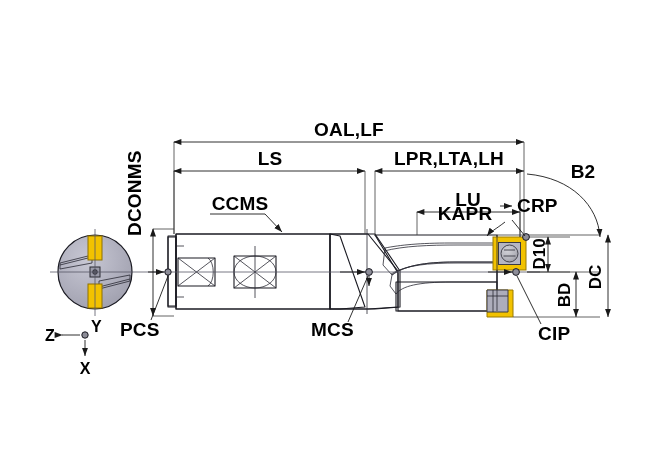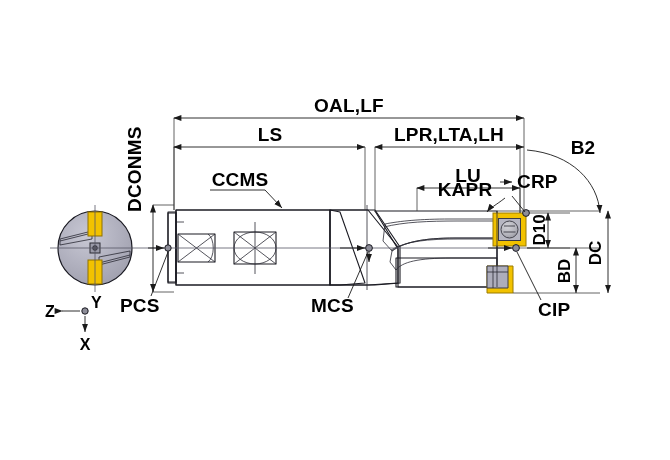--- a/index.html
+++ b/index.html
@@ -7,20 +7,21 @@
     padding: 0;
     background: #ffffff;
   }
   #stage {
     position: relative;
     width: 670px;
     height: 400px;
     background: #ffffff;
     overflow: hidden;
     font-family: "Liberation Sans", sans-serif;
+    margin-top: 24px;
   }
   svg.drawing {
     position: absolute;
     left: 0;
     top: 0;
     width: 670px;
     height: 460px;
     display: block;
   }
   text.lbl {

